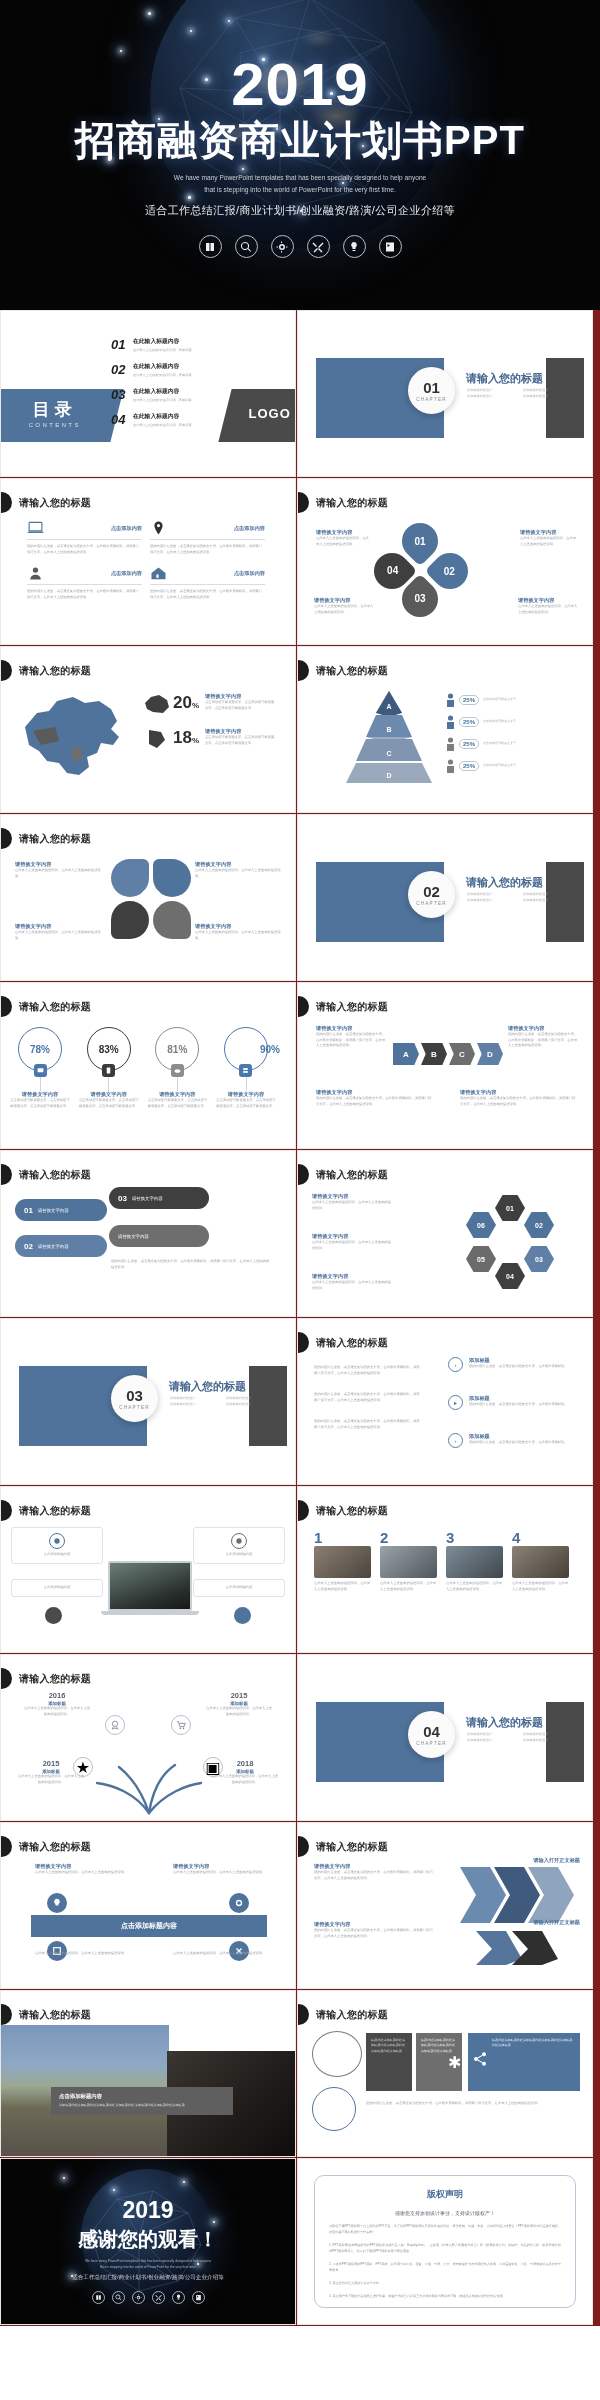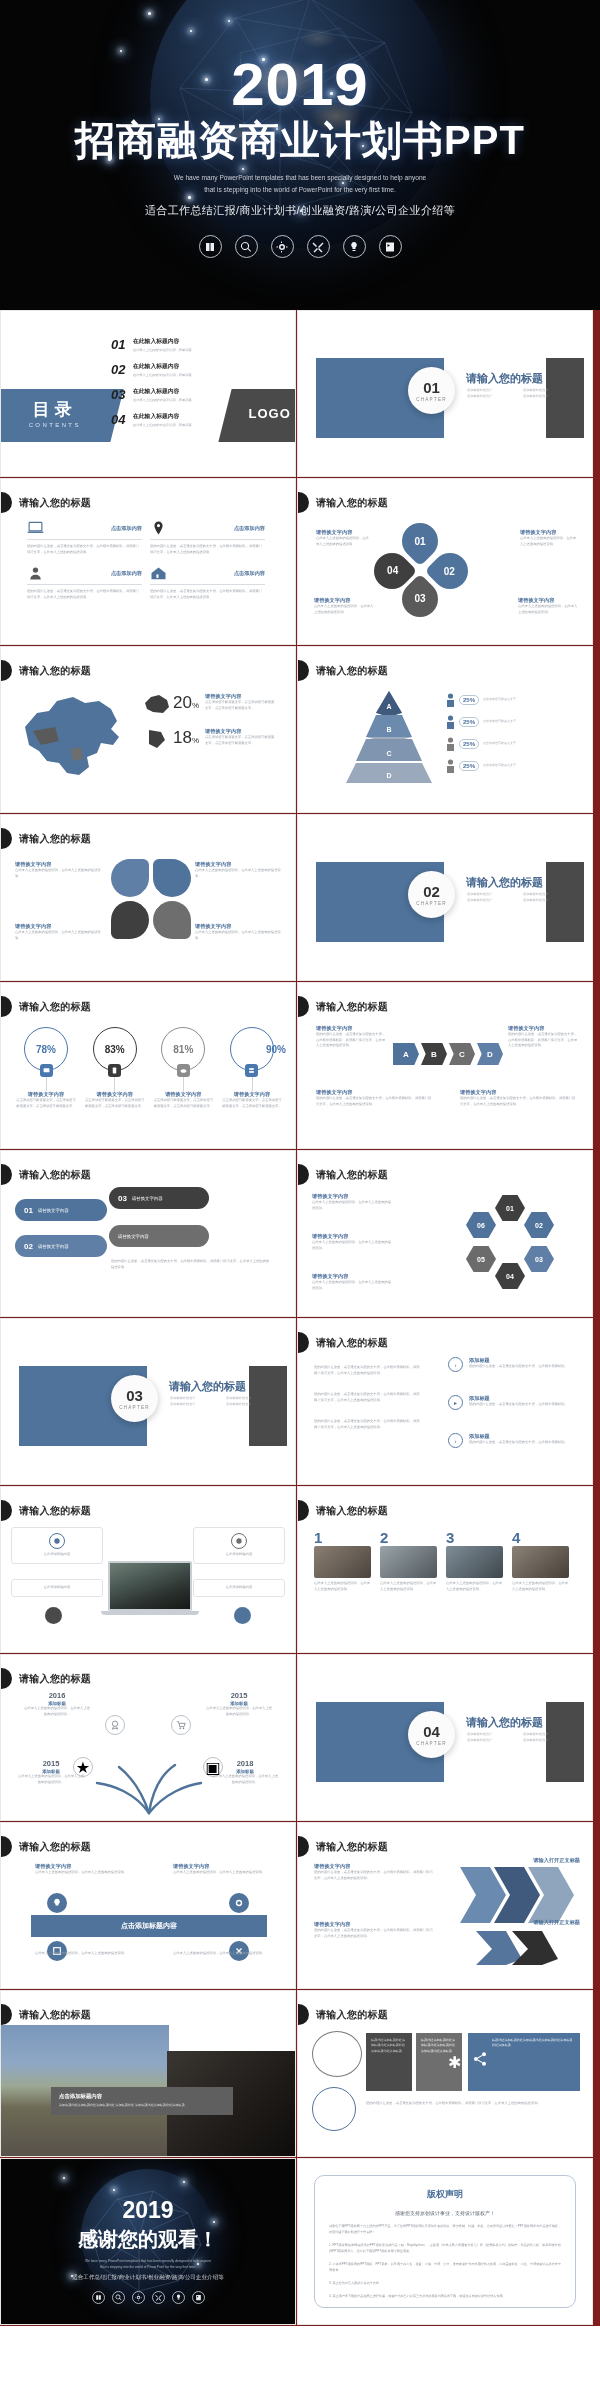--- a/index.html
+++ b/index.html
@@ -117,31 +117,31 @@
   
   .petal-wrap { position:absolute; left:72px; top:40px; width:110px; height:110px; }
   .petal { position:absolute; width:36px; height:36px; border-radius:50% 50% 50% 6px;
            display:flex; align-items:center; justify-content:center; color:#fff; font-size:10px; font-weight:700; }
 
   
   .map-svg { position:absolute; left:14px; top:40px; width:120px; height:98px; }
   .map-stats { position:absolute; left:142px; top:46px; width:142px; }
   .mstat { display:flex; align-items:flex-start; margin-bottom:13px; }
   .mstat-ic { width:28px; height:22px; }
-  .mstat-num { font-size:17px; font-weight:400; color:#2f2f2f; margin:0 6px 0 2px; }
+  .mstat-num { font-size:17px; font-weight:700; color:#2f2f2f; margin:0 6px 0 2px; }
   .mstat-num i { font-size:8px; font-style:normal; }
 
   
   .pyr { position:absolute; left:28px; top:40px; width:126px; height:100px; }
   .pyr-rows { position:absolute; right:18px; top:46px; width:128px; }
   .pyr-row { display:flex; align-items:center; margin-bottom:8px; }
   .pyr-pct { font-size:6px; font-weight:700; color:#4a6f99; border:.6px solid #b9c6d6; border-radius:7px; padding:1px 3px; }
 
   
-  .rings { position:absolute; left:14px; top:44px; width:268px; display:flex; justify-content:space-between; }
+  .rings { position:absolute; left:8px; top:44px; width:268px; display:flex; justify-content:space-between; }
   .ring-col { width:62px; text-align:center; position:relative; }
   .ring { width:44px; height:44px; border-radius:50%; margin:0 auto; display:flex; align-items:center; justify-content:center; }
   .ring-v { font-size:10px; font-weight:700; }
   .ring-badge { width:13px; height:13px; border-radius:3px; display:flex; align-items:center; justify-content:center; margin:-7px auto 0; position:relative; }
   .ring-stem { width:.6px; height:14px; background:#cfd5dc; margin:0 auto; }
 
   
   .abcd { position:absolute; left:95px; top:60px; display:flex; align-items:center; }
   .abcd-i { width:26px; height:22px; display:flex; align-items:center; justify-content:center;
             color:#fff; font-size:8px; font-weight:700; margin-right:2px; }

